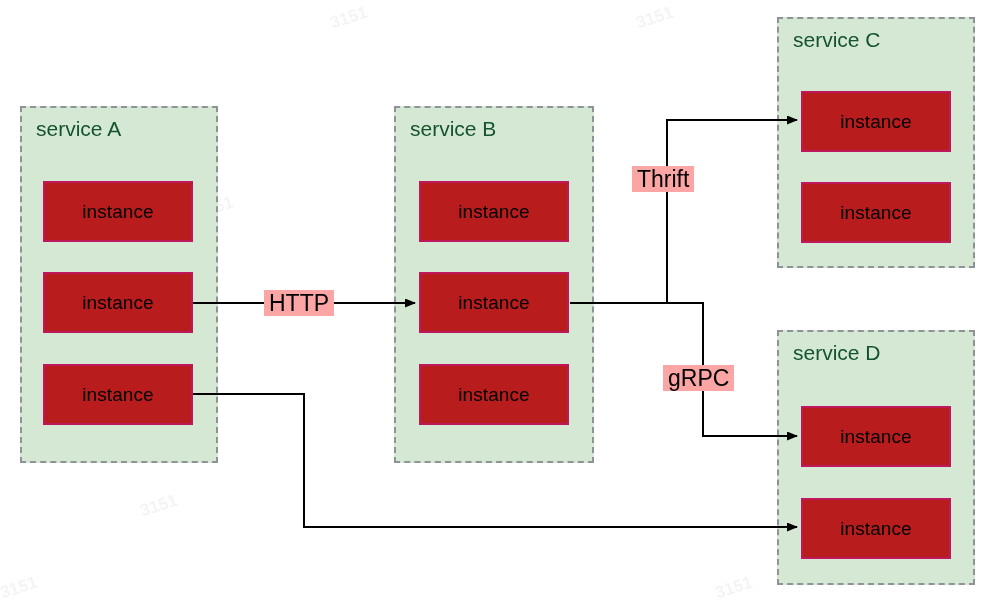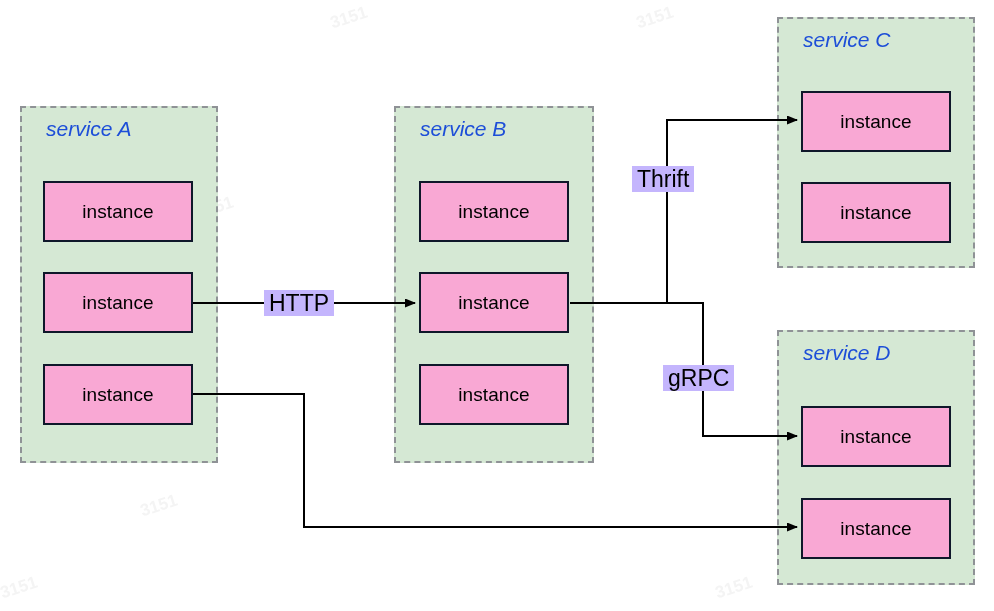--- a/index.html
+++ b/index.html
@@ -20,34 +20,33 @@
   }
   
   .service-group {
     position: absolute;
     box-sizing: border-box;
     background: #d5e8d4;
     border: 2px dashed #8f9296;
   }
   .service-title {
     position: absolute;
-    left: 24px;
+    left: 14px;
     top: 8px;
     font-size: 21px;
     line-height: 26px;
-    color: #1d4ed8;
+    color: #14532d;
     white-space: nowrap;
-    font-style: italic;
   }
   
   .instance {
     position: absolute;
     box-sizing: border-box;
-    background: #f9a8d4;
-    border: 2px solid #0f172a;
+    background: #b91c1c;
+    border: 2px solid #be185d;
     display: flex;
     align-items: center;
     justify-content: center;
     font-size: 19px;
     color: #000000;
     letter-spacing: 0.1px;
     text-align: center;
   }
   
   .edge-layer {
@@ -56,21 +55,21 @@
     top: 0;
     width: 994px;
     height: 611px;
     pointer-events: none;
   }
   .edge-label {
     position: absolute;
     font-size: 23px;
     line-height: 26px;
     color: #000000;
-    background: #c4b5fd;
+    background: #fca5a5;
     padding: 0 5px;
     white-space: nowrap;
   }
   
   .wm {
     position: absolute;
     color: #f4f4f4;
     font-size: 17px;
     font-weight: bold;
     transform: rotate(-18deg);

